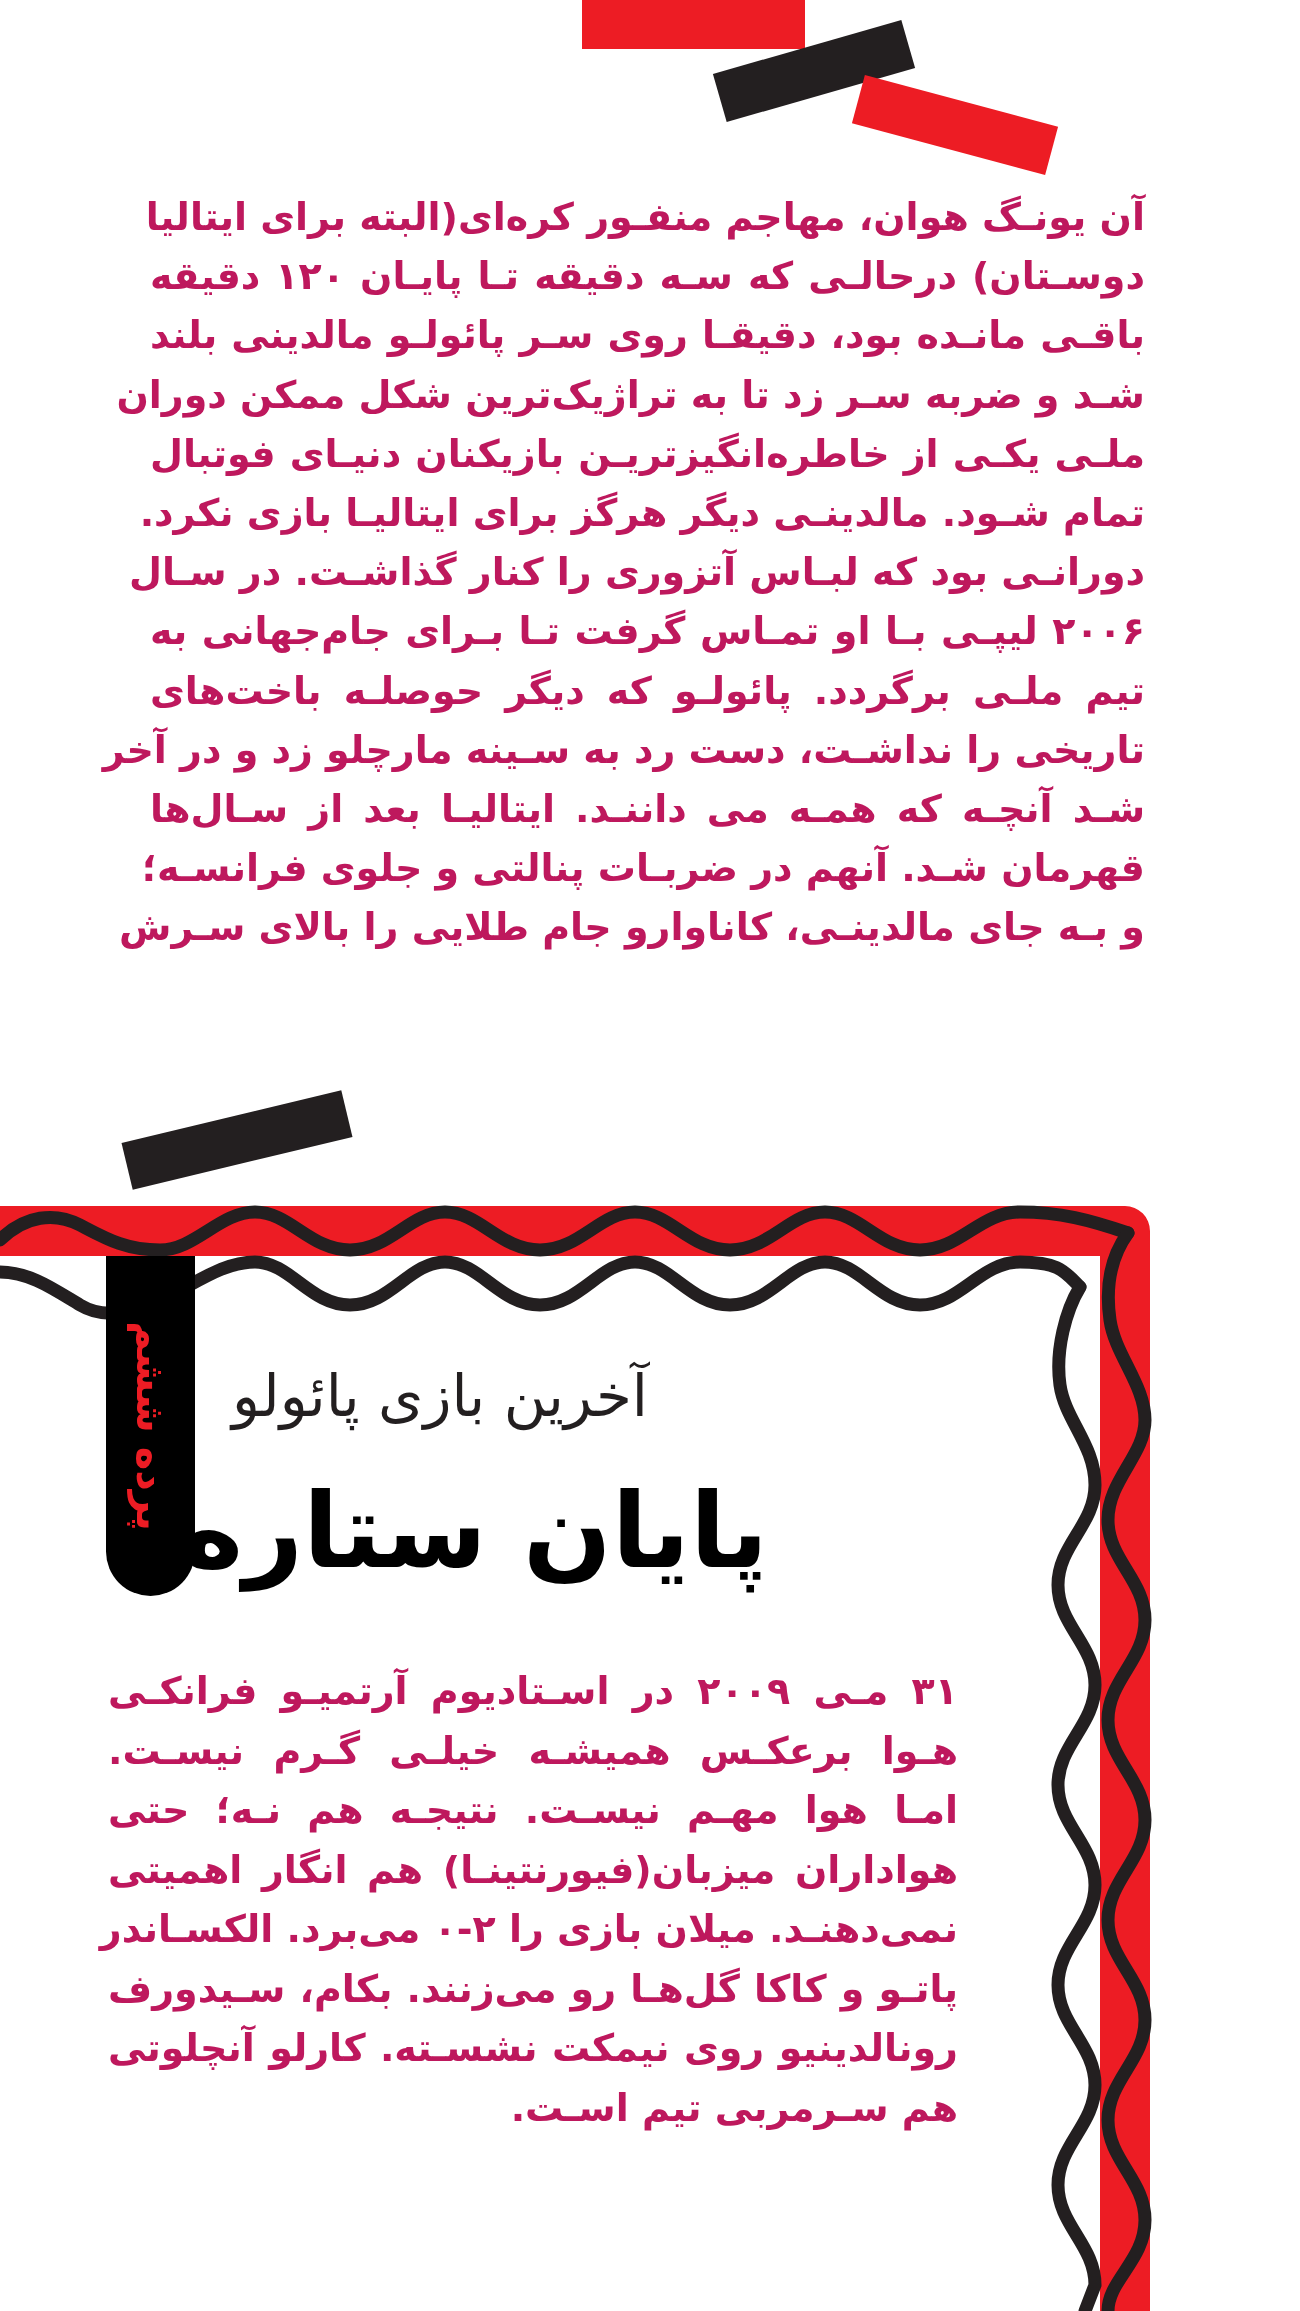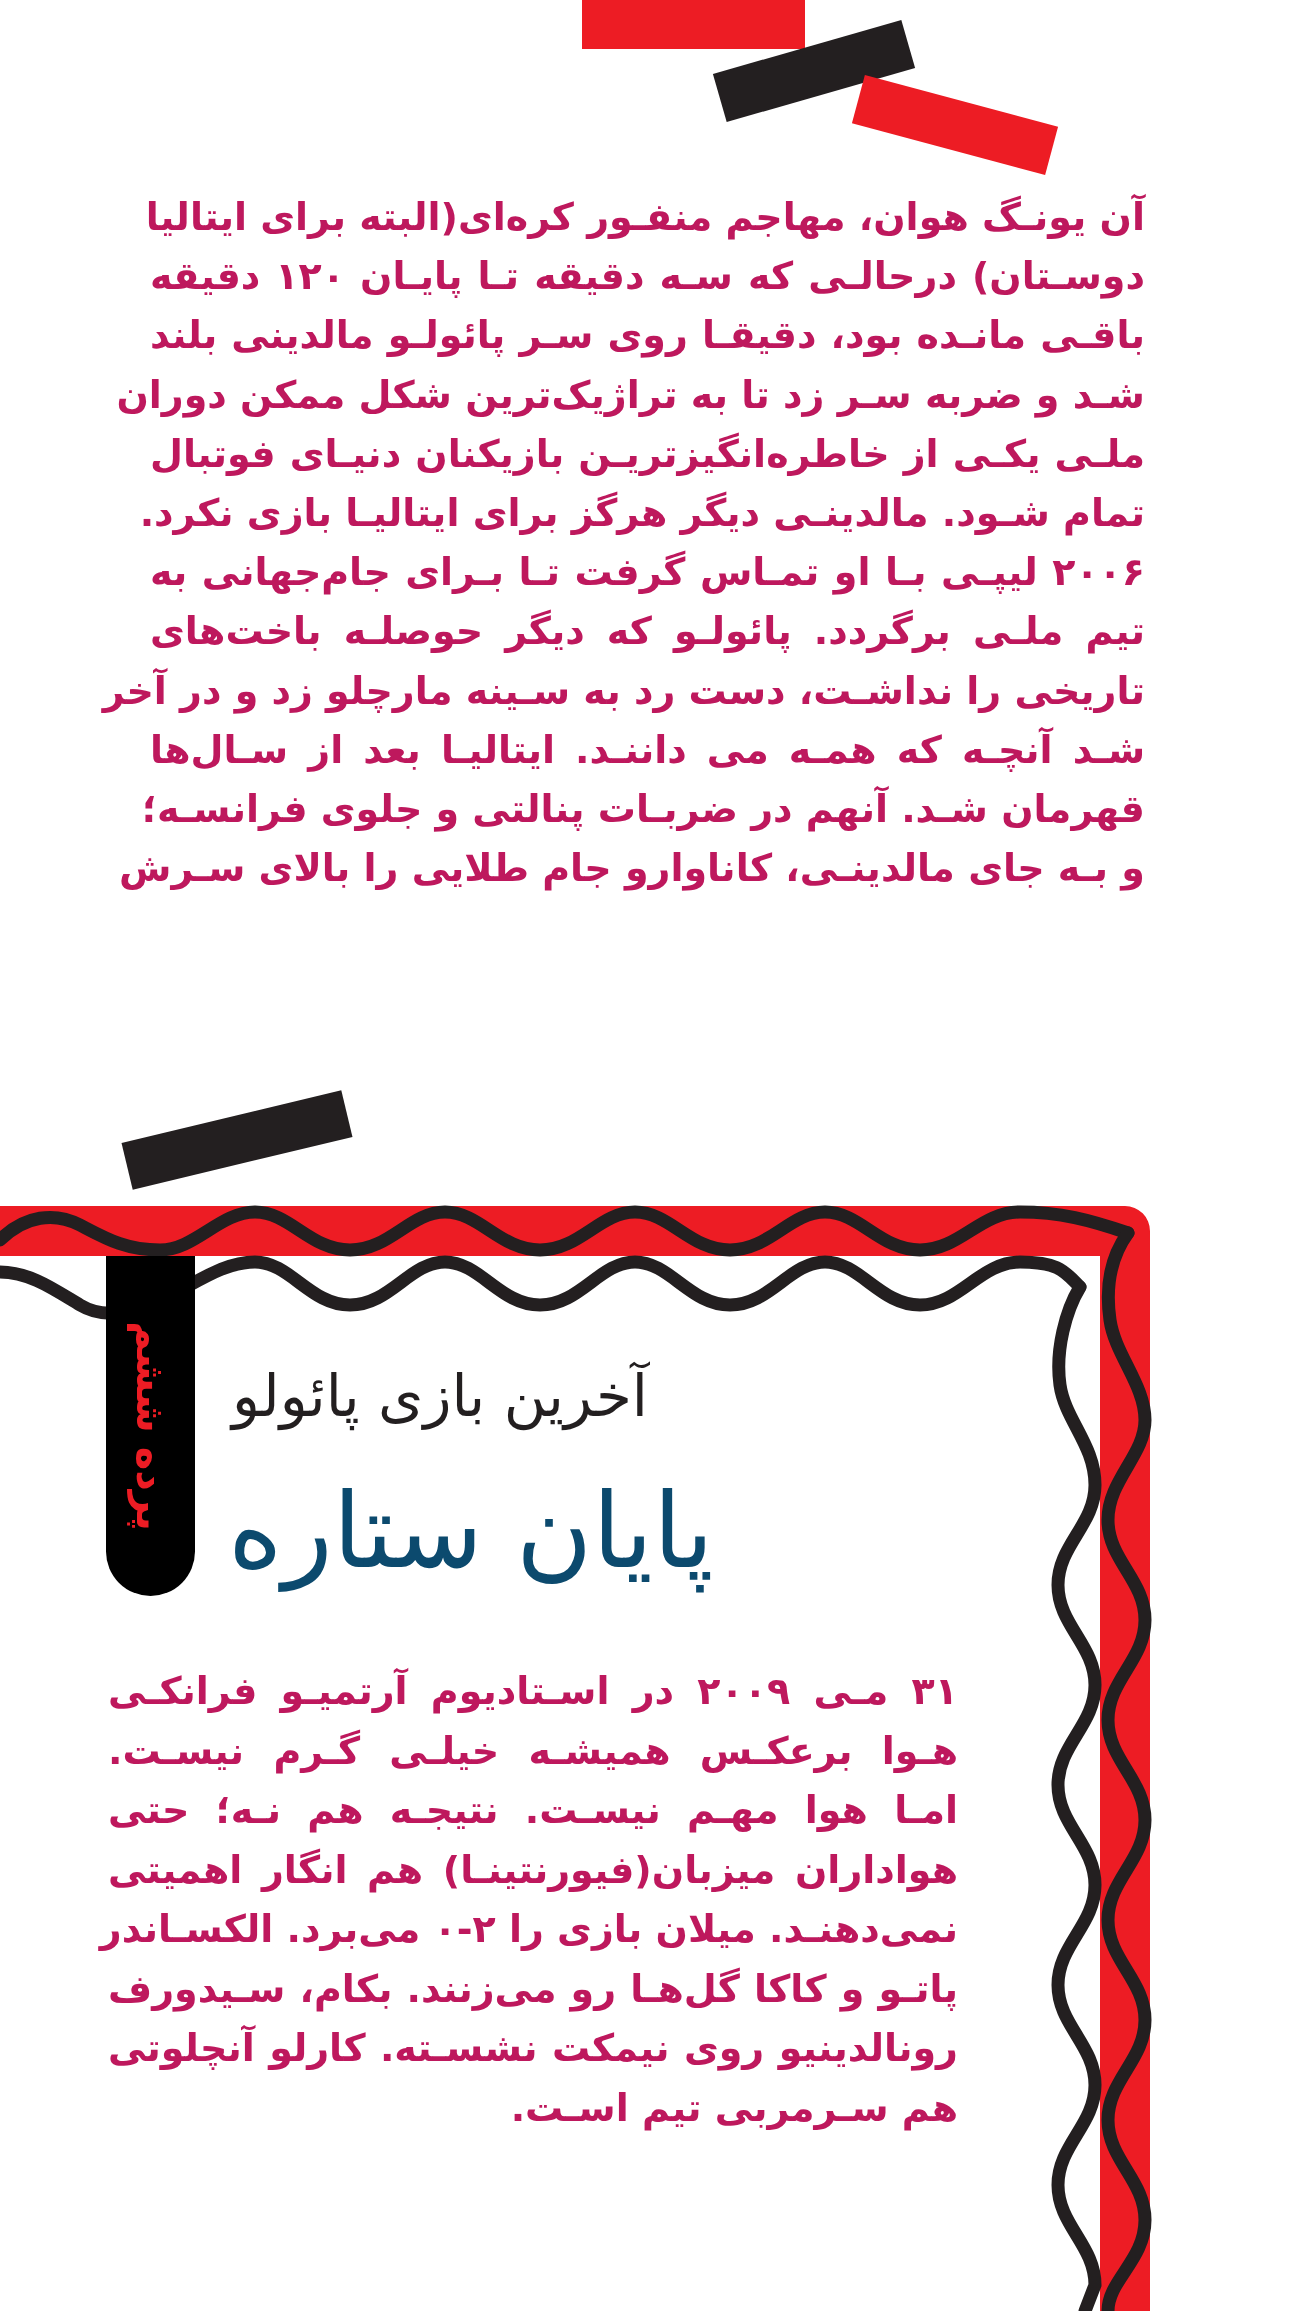--- a/index.html
+++ b/index.html
@@ -93,39 +93,40 @@
       white-space: nowrap;
     }
     .title {
       position: absolute;
       left: 228px;
       top: 1470px;
       width: 540px;
       direction: rtl;
       text-align: left;
       font-size: 104px;
-      font-weight: normal;
-      color: #0c4a6e;
+      font-weight: bold;
+      color: #000000;
       white-space: nowrap;
     }
   </style>
 </head>
 <body>
 
 <div class="deco" style="left:582px; top:0px; width:223px; height:49px; background:#ed1c24;"></div>
 <div class="deco" style="left:716px; top:46px; width:196px; height:50px; background:#231f20; transform:rotate(-16deg);"></div>
 <div class="deco" style="left:855px; top:100px; width:200px; height:50px; background:#ed1c24; transform:rotate(15deg);"></div>
 
 <p class="para" id="para-top">
   <span class="line">آن یونـگ هوان، مهاجم منفـور کره‌ای(البته برای ایتالیا</span>
   <span class="line">دوسـتان) درحالـی که سـه دقیقه تـا پایـان ۱۲۰ دقیقه</span>
   <span class="line">باقـی مانـده بود، دقیقـا روی سـر پائولـو مالدینی بلند</span>
   <span class="line">شـد و ضربه سـر زد تا به تراژیک‌ترین شکل ممکن دوران</span>
   <span class="line">ملـی یکـی از خاطره‌انگیزتریـن بازیکنان دنیـای فوتبال</span>
   <span class="line">تمام شـود. مالدینـی دیگر هرگز برای ایتالیـا بازی نکرد.</span>
+  <span class="line">دورانـی بود که لبـاس آتزوری را کنار گذاشـت. در سـال</span>
   <span class="line">۲۰۰۶ لیپـی بـا او تمـاس گرفت تـا بـرای جام‌جهانی به</span>
   <span class="line">تیم ملـی برگردد. پائولـو که دیگر حوصلـه باخت‌های</span>
   <span class="line">تاریخی را نداشـت، دست رد به سـینه مارچلو زد و در آخر</span>
   <span class="line">شـد آنچـه که همـه می داننـد. ایتالیـا بعد از سـال‌ها</span>
   <span class="line">قهرمان شـد. آنهم در ضربـات پنالتی و جلوی فرانسـه؛</span>
   <span class="line">و بـه جای مالدینـی، کاناوارو جام طلایی را بالای سـرش</span>
 </p>
 
 <div class="deco" style="left:124px; top:1116px; width:226px; height:48px; background:#231f20; transform:rotate(-13.5deg);"></div>
 

